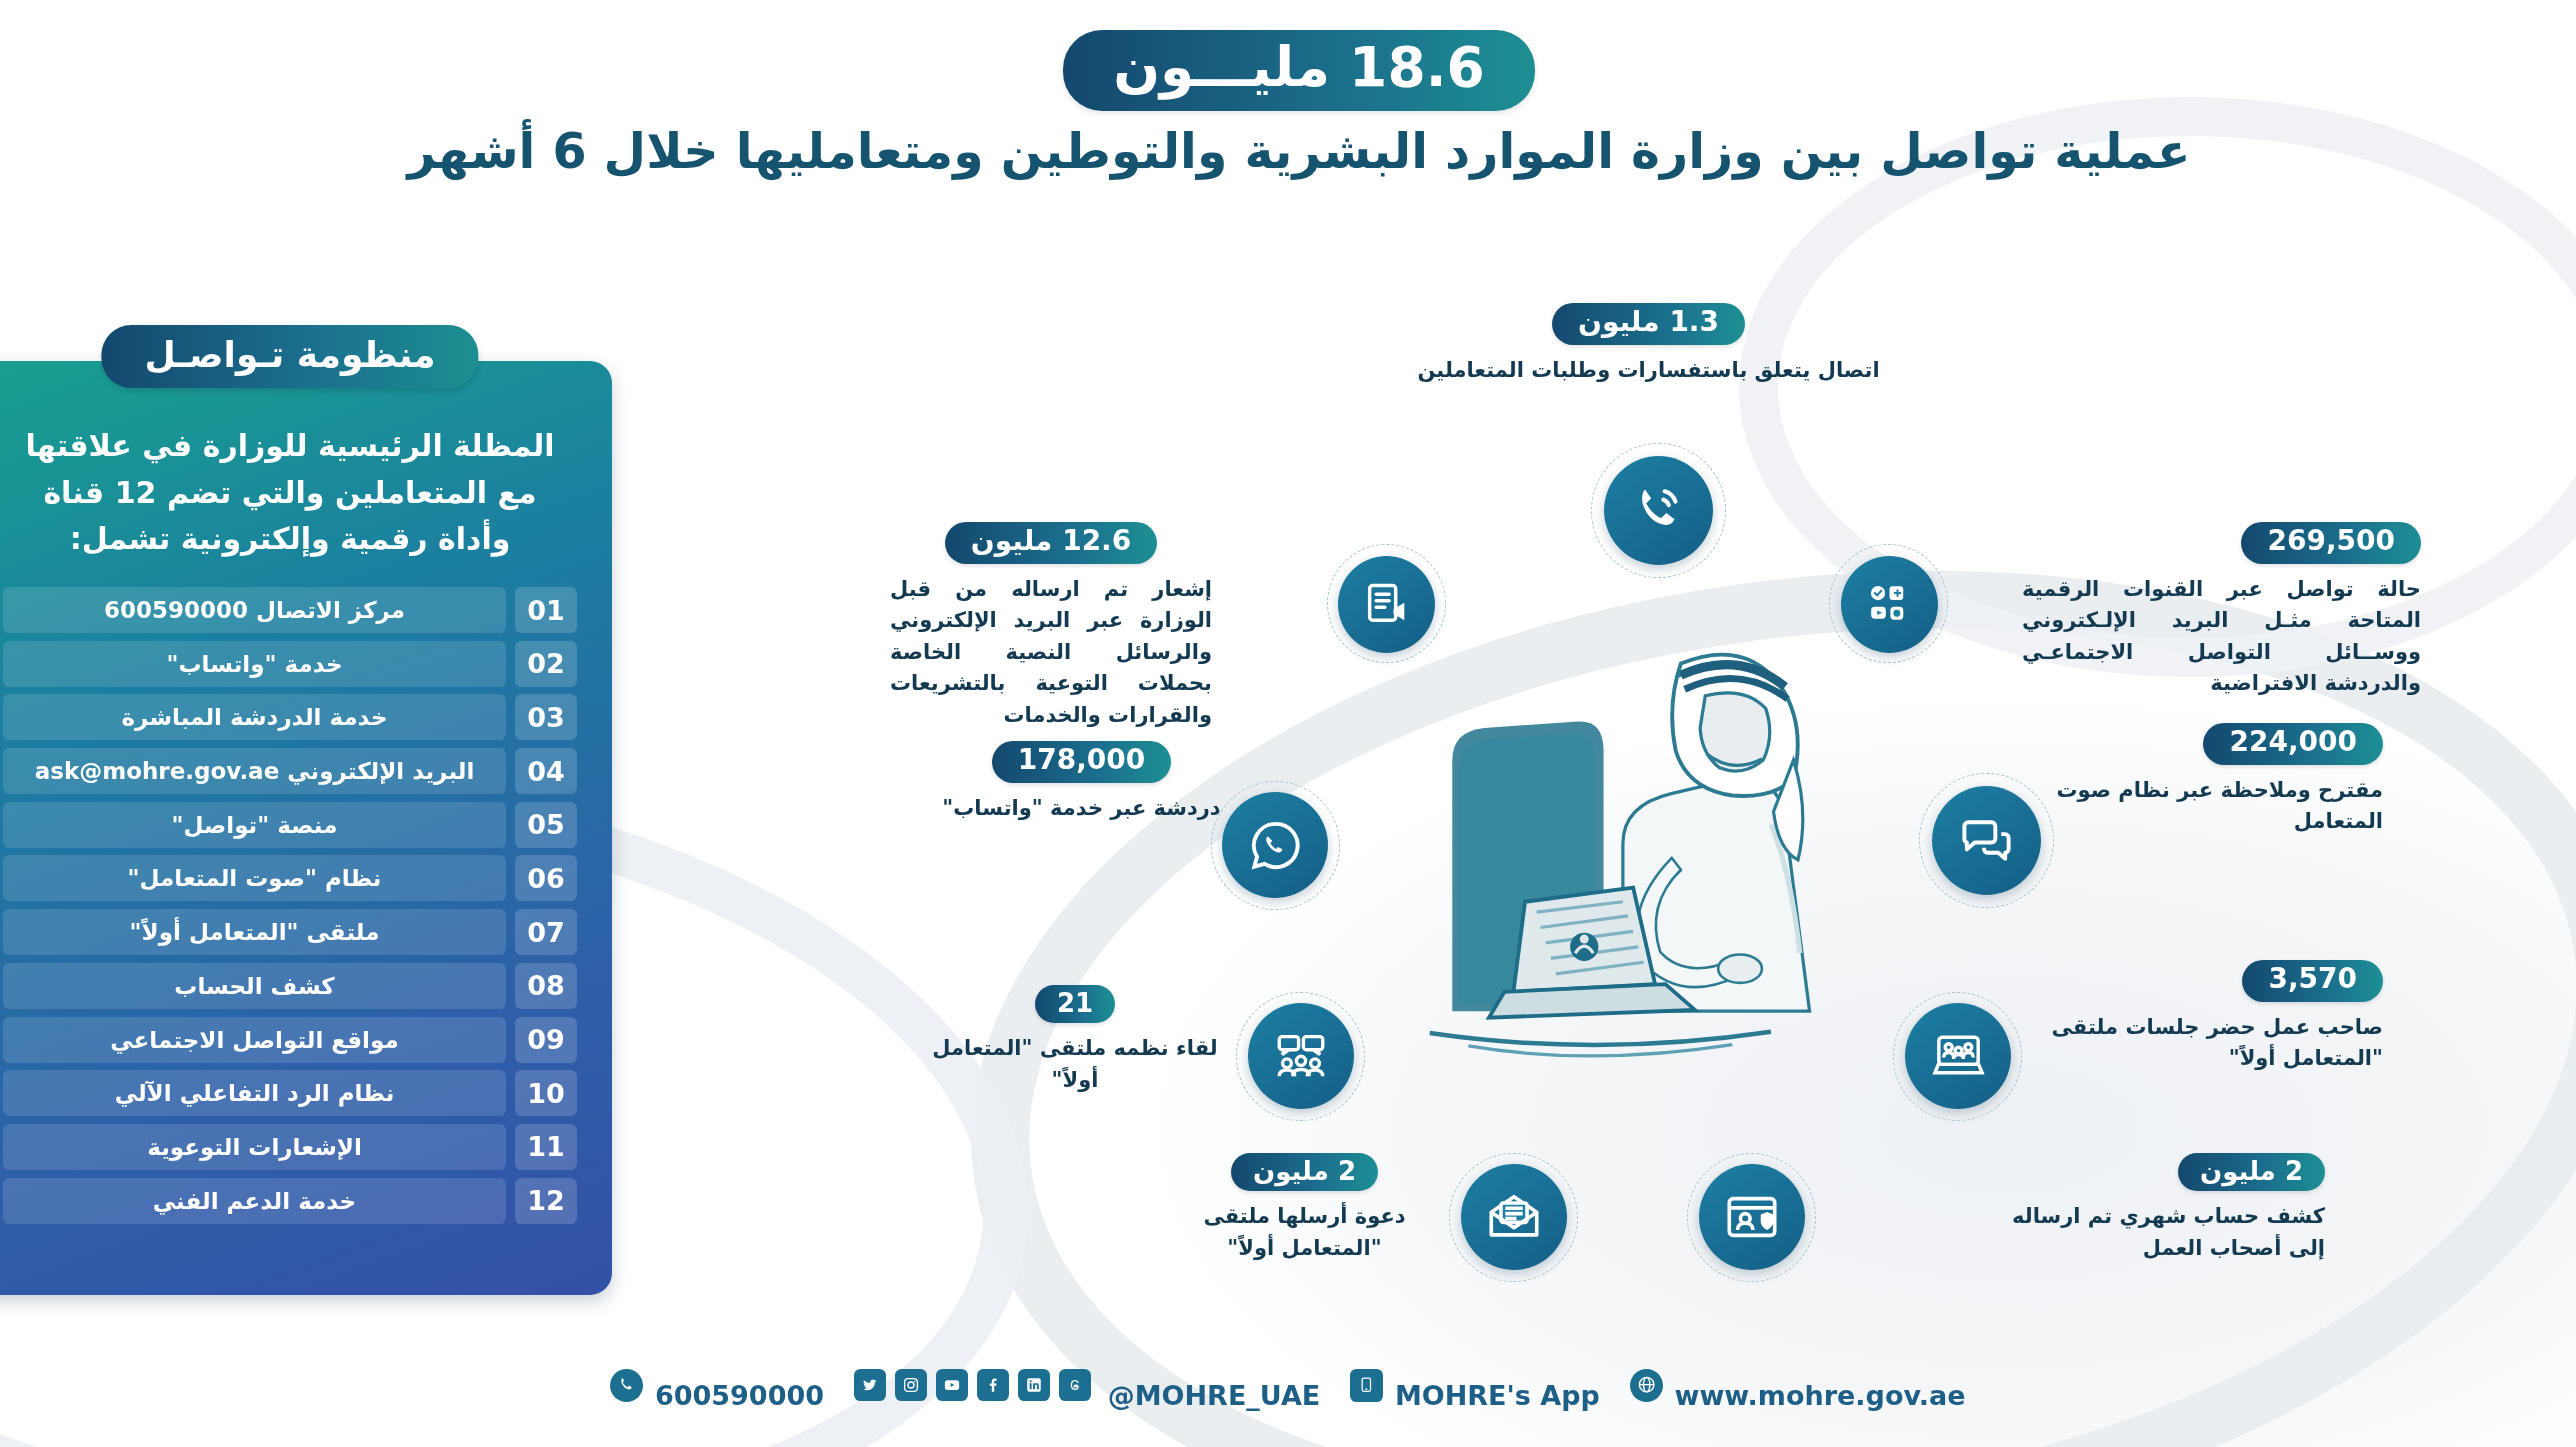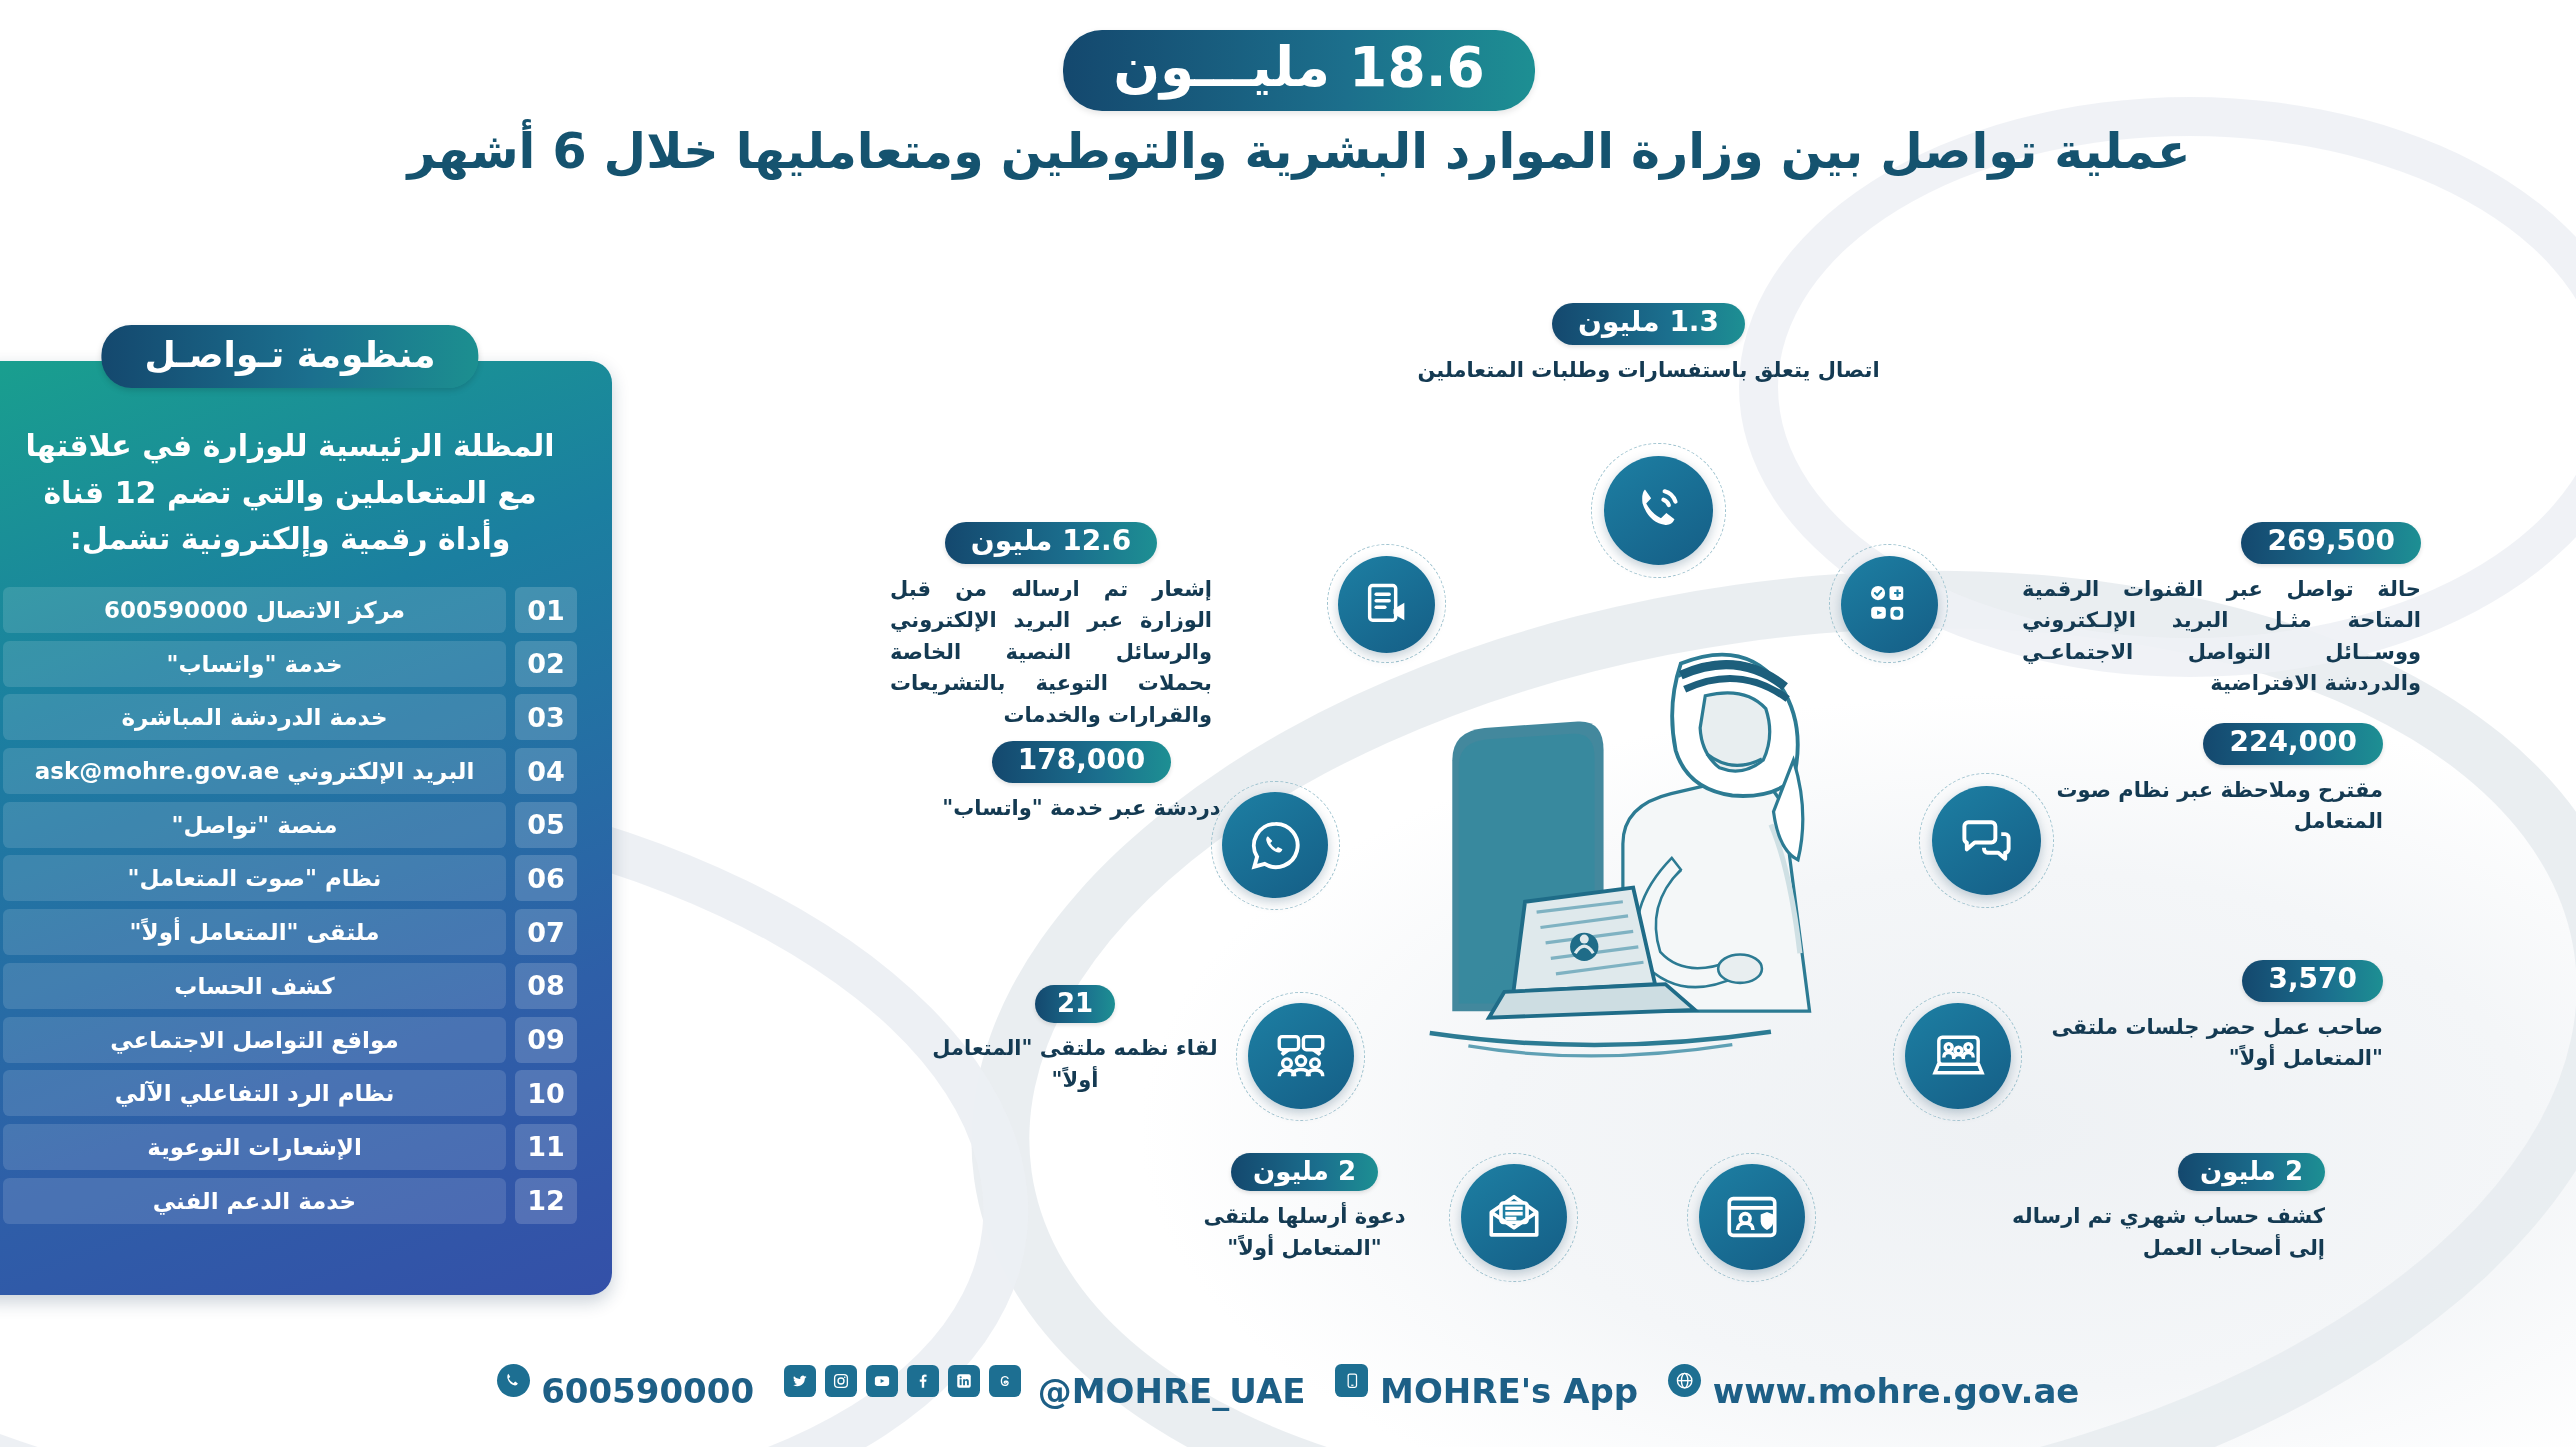--- a/index.html
+++ b/index.html
@@ -159,21 +159,21 @@
   .illus { position: absolute; left: 1320px; top: 567px; width: 580px; height: 515px; z-index: 2; }
 
   
   .footer {
     position: absolute; bottom: 37px; left: 0; width: 100%;
     display: flex; align-items: center; justify-content: center;
     gap: 30px; z-index: 6;
     direction: ltr;
   }
   .f-item { display: flex; align-items: center; gap: 11.6px; }
-  .f-text { font-size: 34px; color: #1d5f86; font-weight: bold; margin-top: 21px; }
+  .f-text { font-size: 27px; color: #1d5f86; font-weight: bold; margin-top: 21px; }
   .f-ic {
     width: 33px; height: 33px; border-radius: 50%;
     background: #1d6f92; display: flex; align-items: center; justify-content: center;
   }
   .f-ic.sq { border-radius: 6.4px; }
   .f-ic svg, .f-ic2 svg { display: block; }
   .f-socials { display: flex; align-items: center; gap: 9px; }
   .f-soc { width: 32px; height: 32px; border-radius: 6.4px; background: #1d6f92; display: flex; align-items: center; justify-content: center; }
 </style>
 </head>

